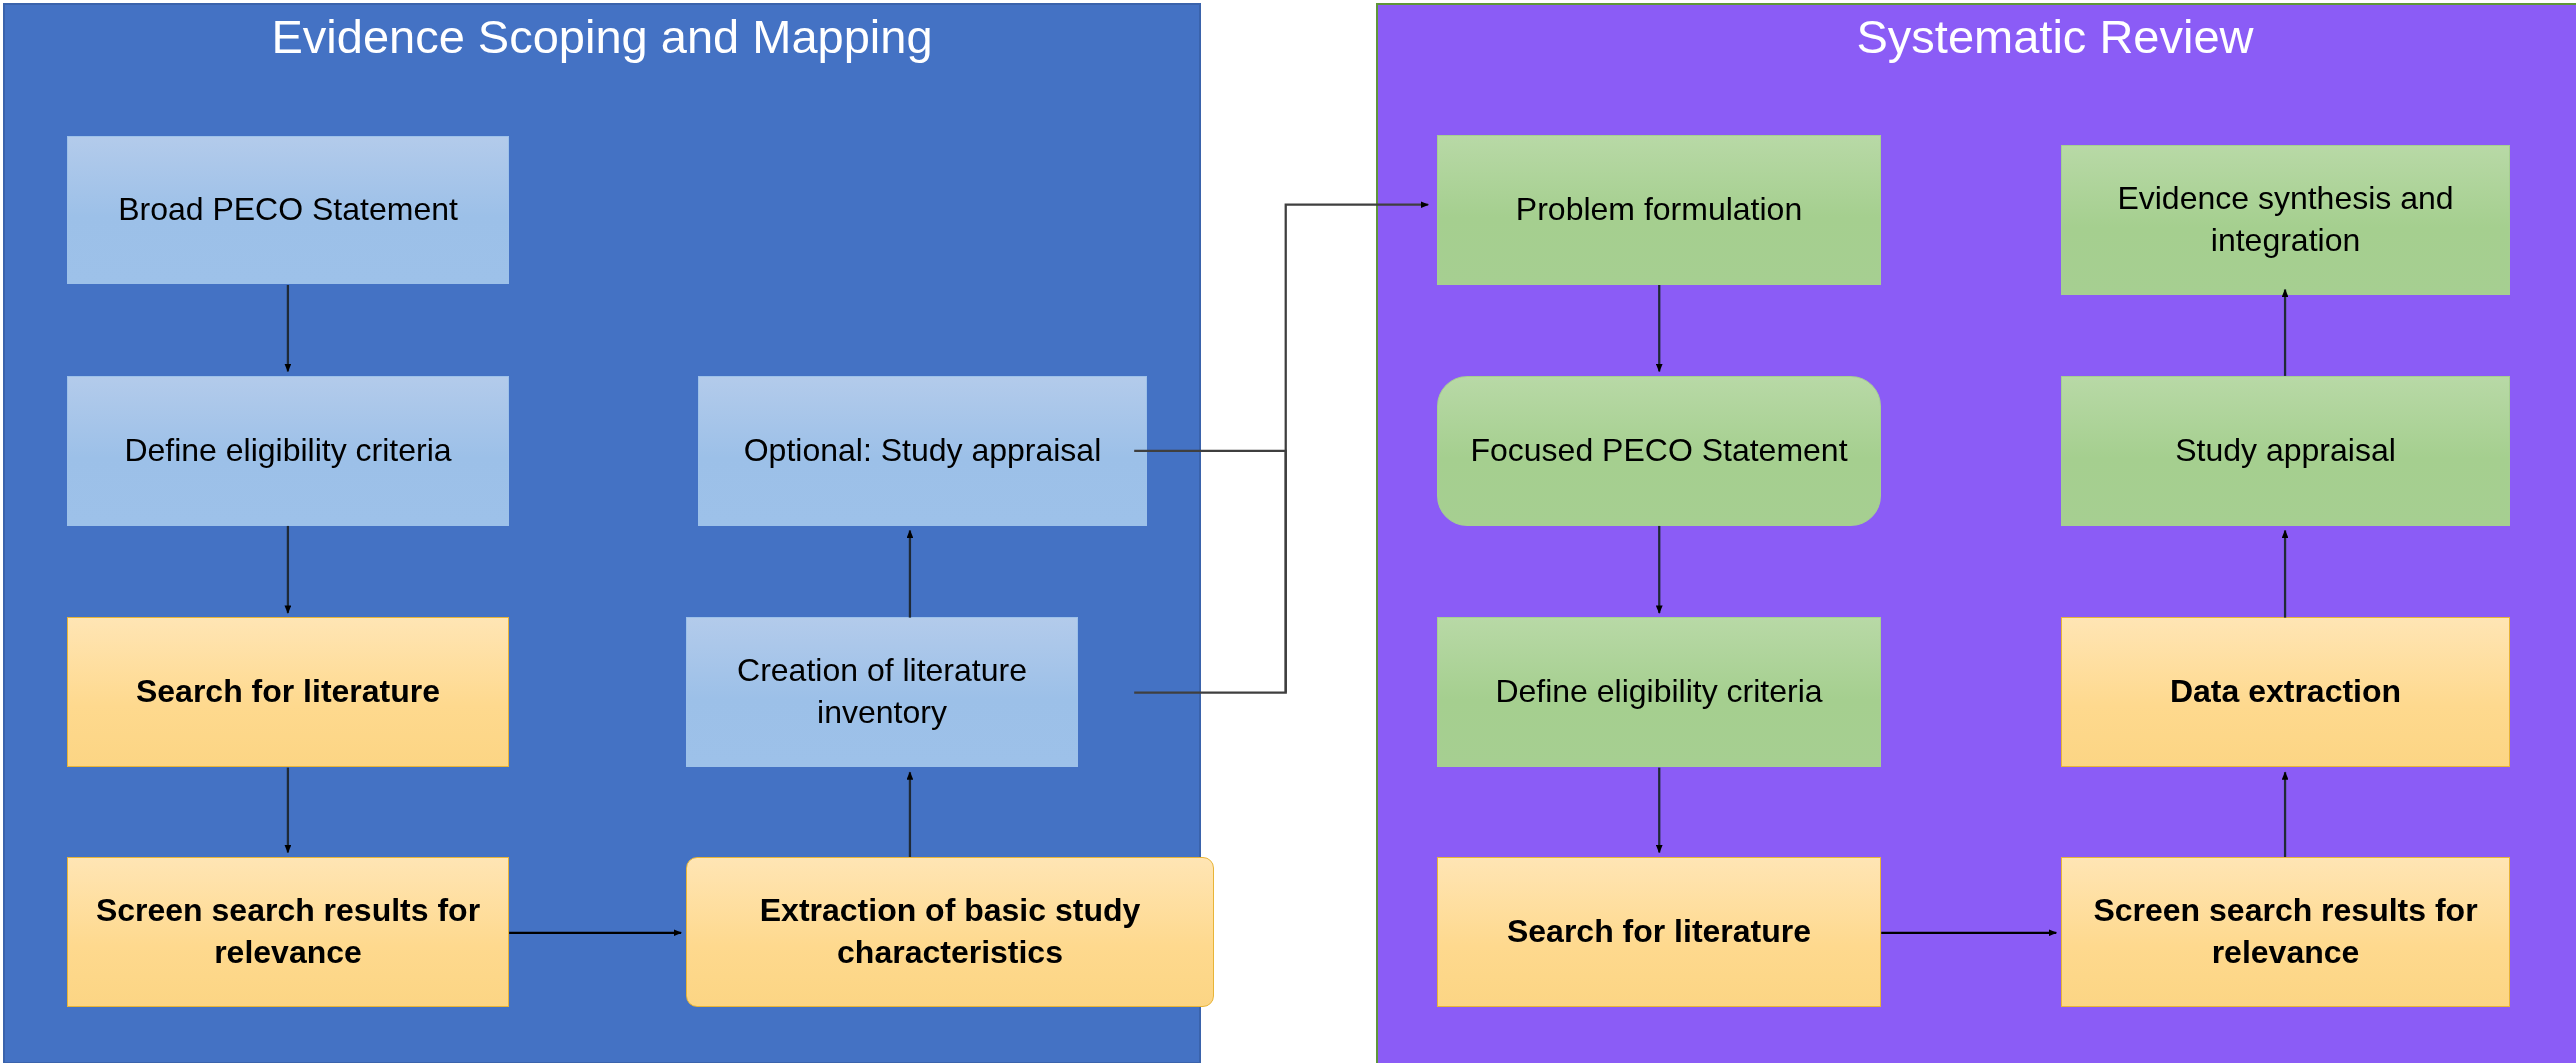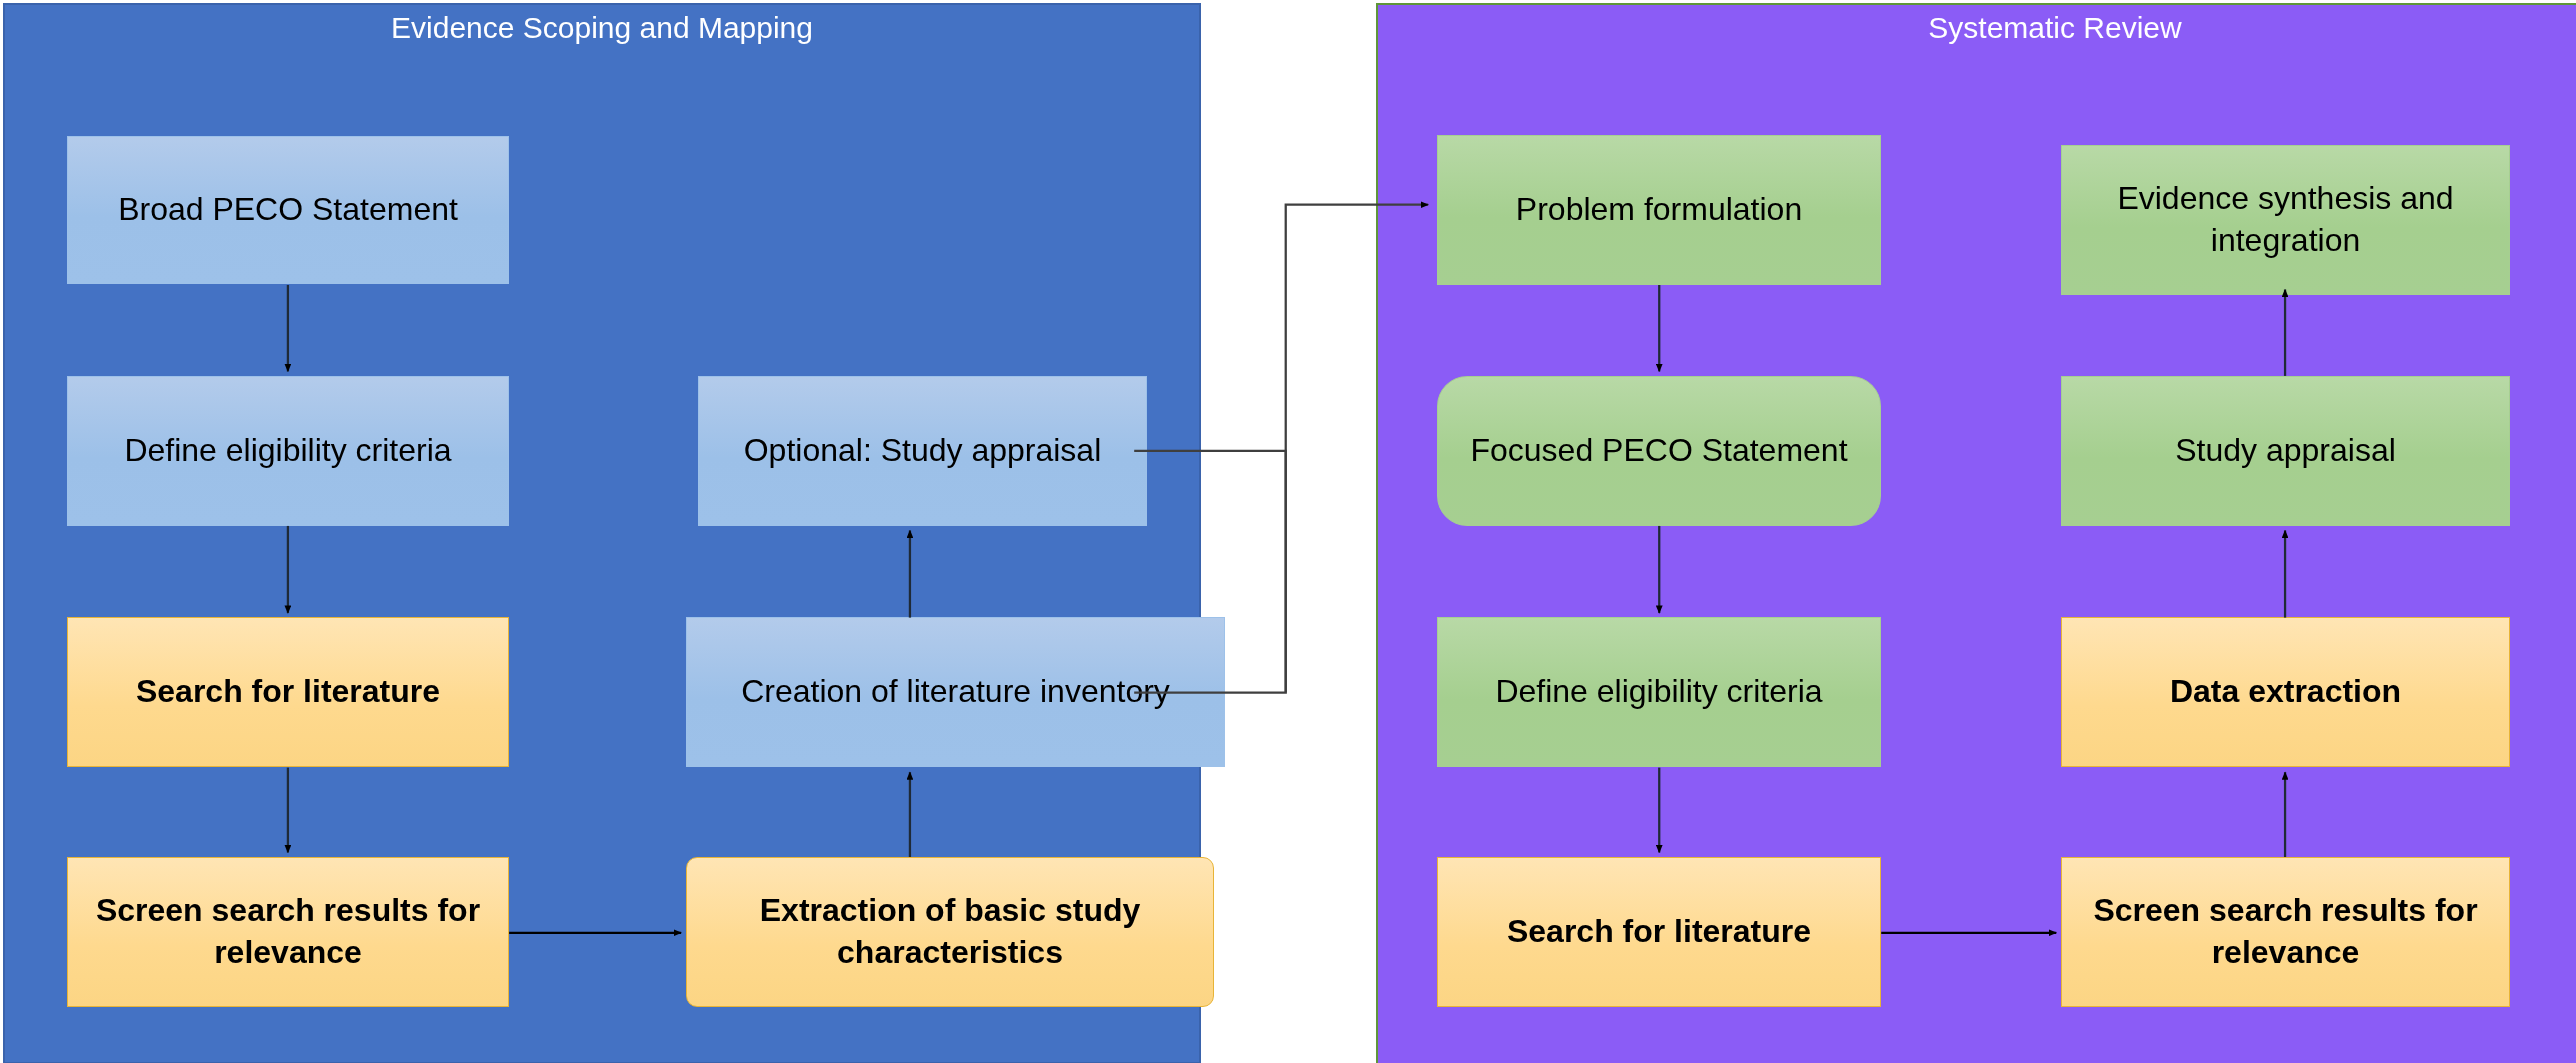--- a/index.html
+++ b/index.html
@@ -7,21 +7,21 @@
        font-family:"Liberation Sans","DejaVu Sans",sans-serif;}
 
   .panel{position:absolute;box-sizing:border-box;}
   #panel-blue{left:3px;top:3px;width:1198px;height:1061px;
               background:#4472c4;border:2.3px solid #3a63ac;}
   #panel-green{left:1376px;top:3px;width:1356px;height:1061px;
                background:#8b5cf6;border-top:2.3px solid #5f9639;
                border-left:2.3px solid #5f9639;}
 
   .panel-title{position:absolute;left:0;width:100%;top:6px;
-               text-align:center;color:#ffffff;font-size:30px;
+               text-align:center;color:#ffffff;font-size:47px;
                line-height:1.12;font-weight:400;letter-spacing:0px;}
 
   .node{position:absolute;box-sizing:border-box;display:flex;
         align-items:center;justify-content:center;text-align:center;
         color:#000000;font-size:32px;line-height:1.30;
         padding:3px 10.6px;}
   .node span{display:block;width:100%;}
 
   .n-blue{background:linear-gradient(180deg,#b3cbeb 0%,#9cc0e8 55%,#9dc1e9 100%);
           border:0.8px solid #9dc1e9;}
@@ -54,21 +54,21 @@
 </div>
 <div class="node n-yellow" style="left:67px;top:617px;width:442px;height:150px;">
   <span>Search for literature</span>
 </div>
 <div class="node n-yellow" style="left:67px;top:857px;width:442px;height:150px;">
   <span>Screen search results for relevance</span>
 </div>
 <div class="node n-blue" style="left:686px;top:376px;width:449px;height:150px;margin-left:12px;">
   <span>Optional: Study appraisal</span>
 </div>
-<div class="node n-blue" style="left:686px;top:617px;width:539px;height:150px;">
+<div class="node n-blue" style="left:686px;top:617px;width:392px;height:150px;">
   <span>Creation of literature inventory</span>
 </div>
 <div class="node n-yellow" style="left:686px;top:857px;width:528px;height:150px;border-radius:11px;">
   <span>Extraction of basic study characteristics</span>
 </div>
 
 <div class="node n-green" style="left:1437px;top:135px;width:444px;height:150px;">
   <span>Problem formulation</span>
 </div>
 <div class="node n-green" style="left:1437px;top:376px;width:444px;height:150px;border-radius:30px;">

